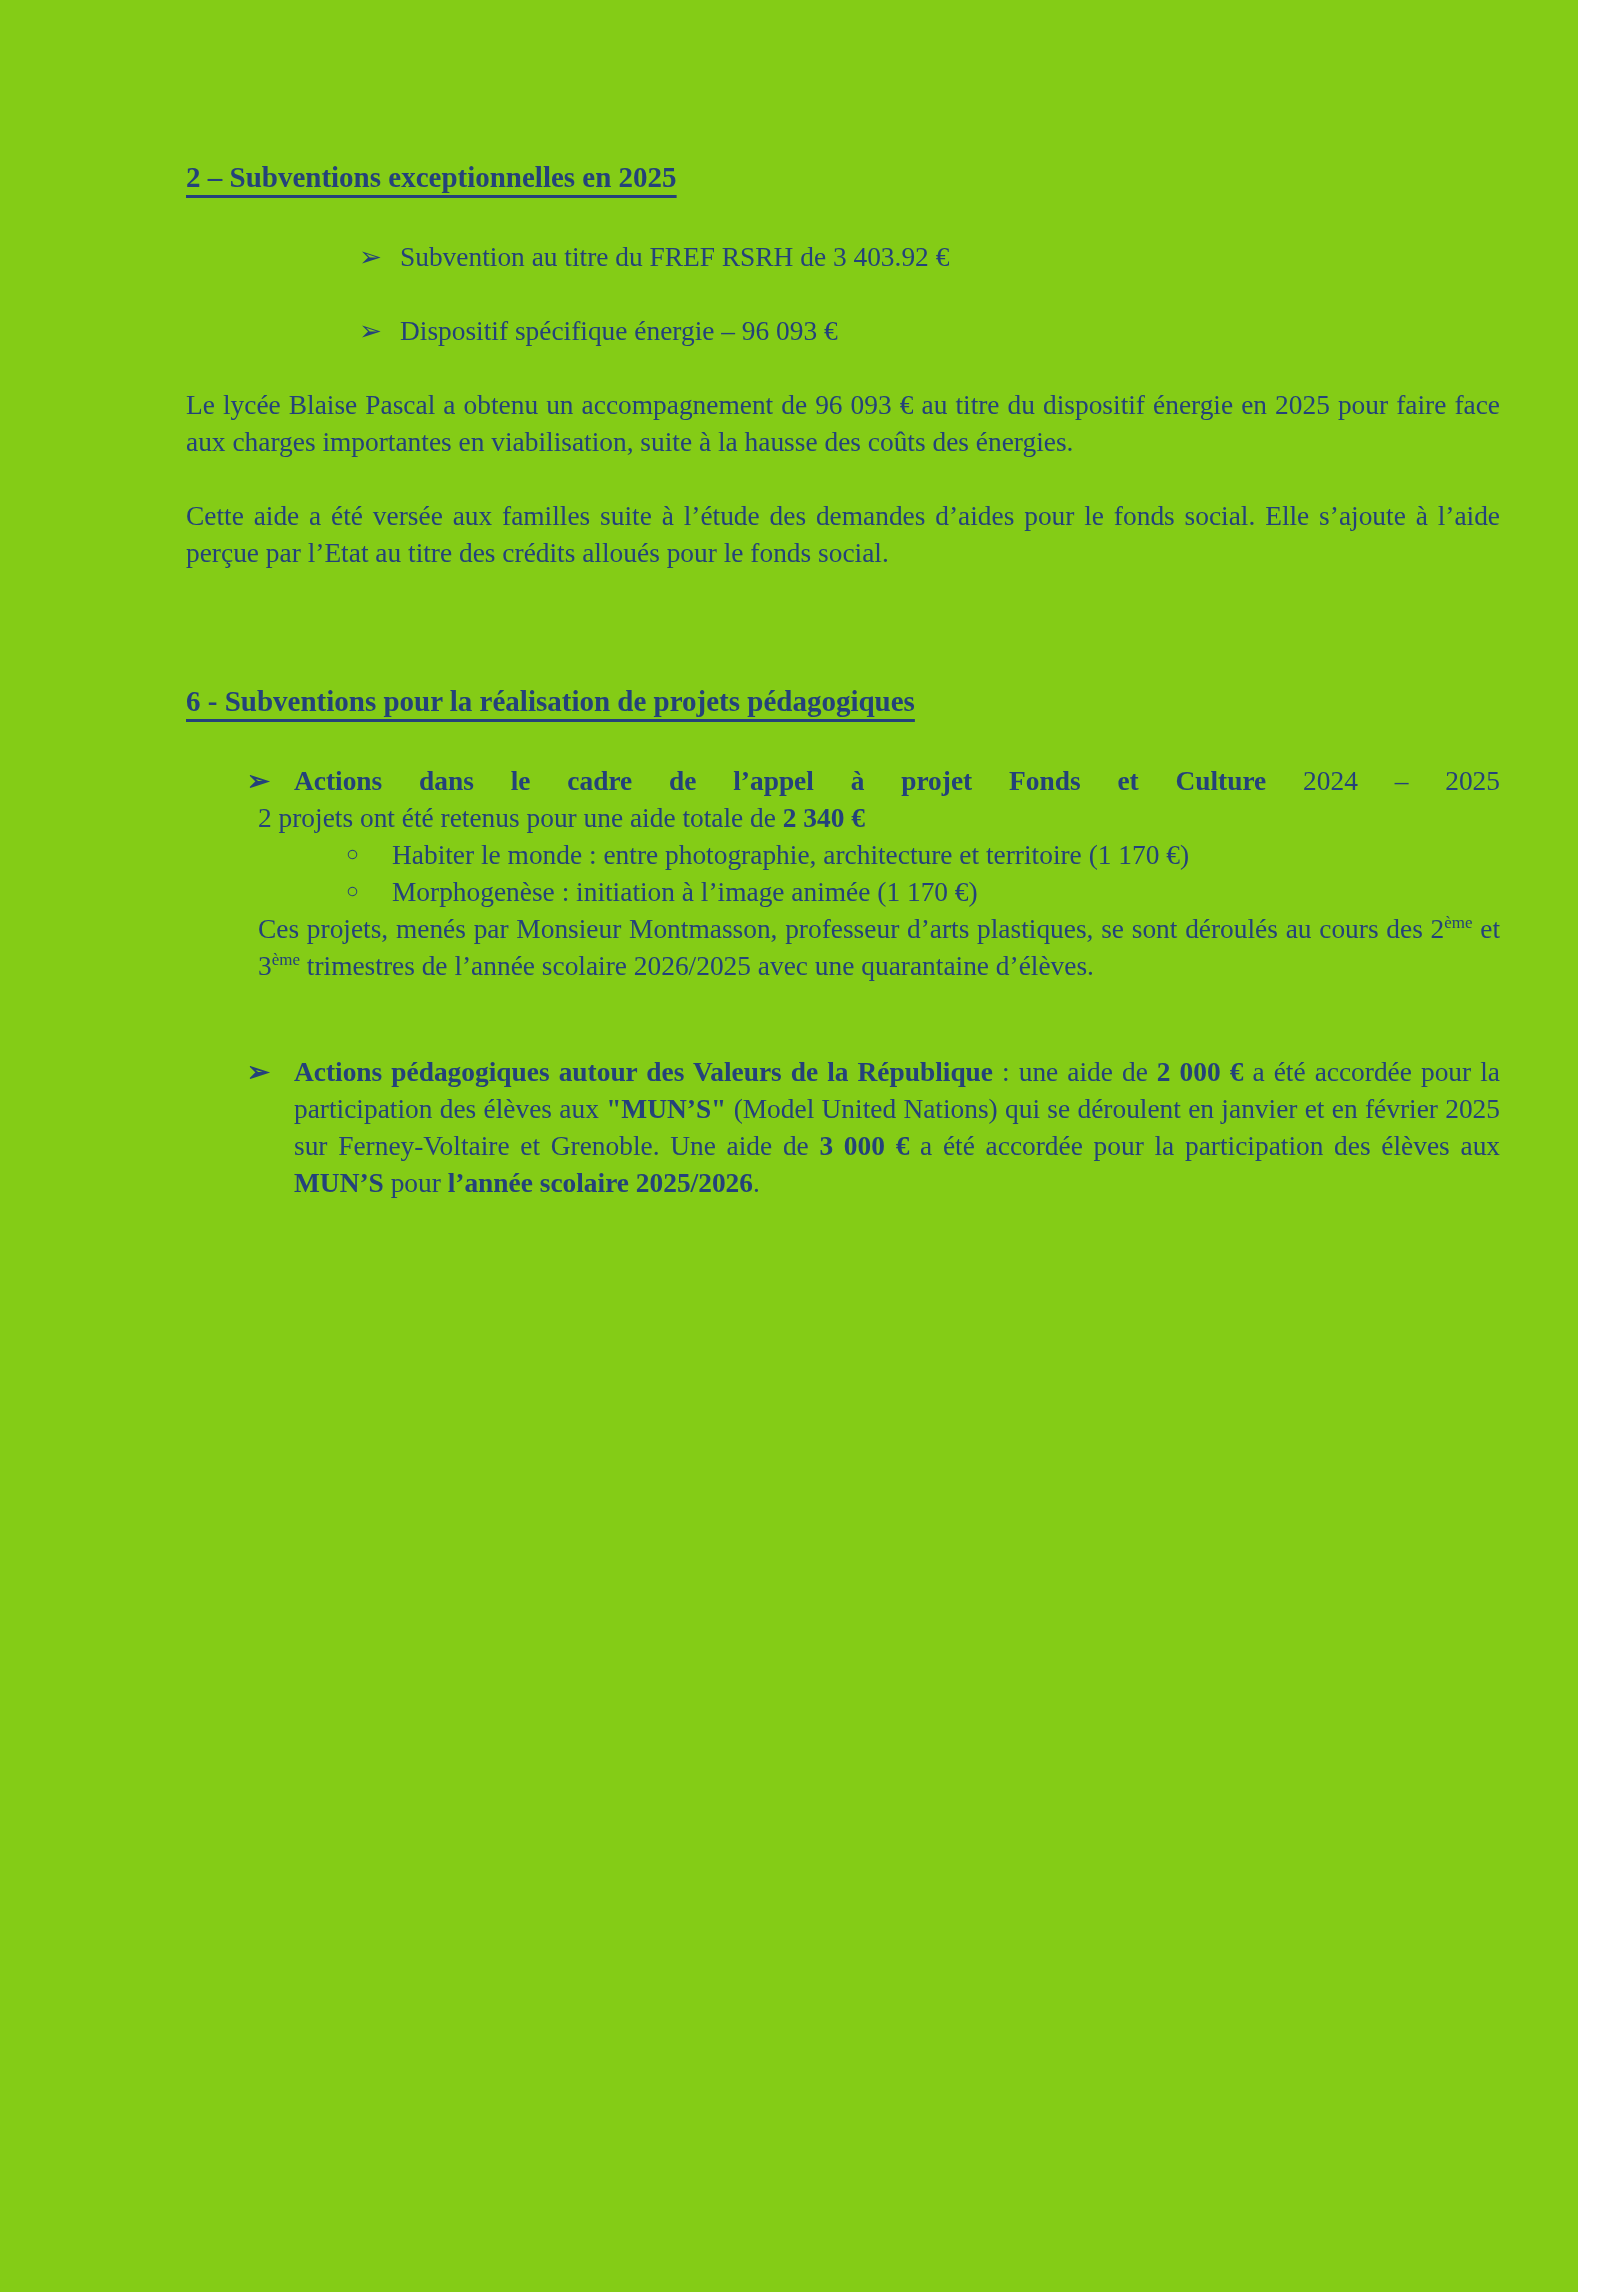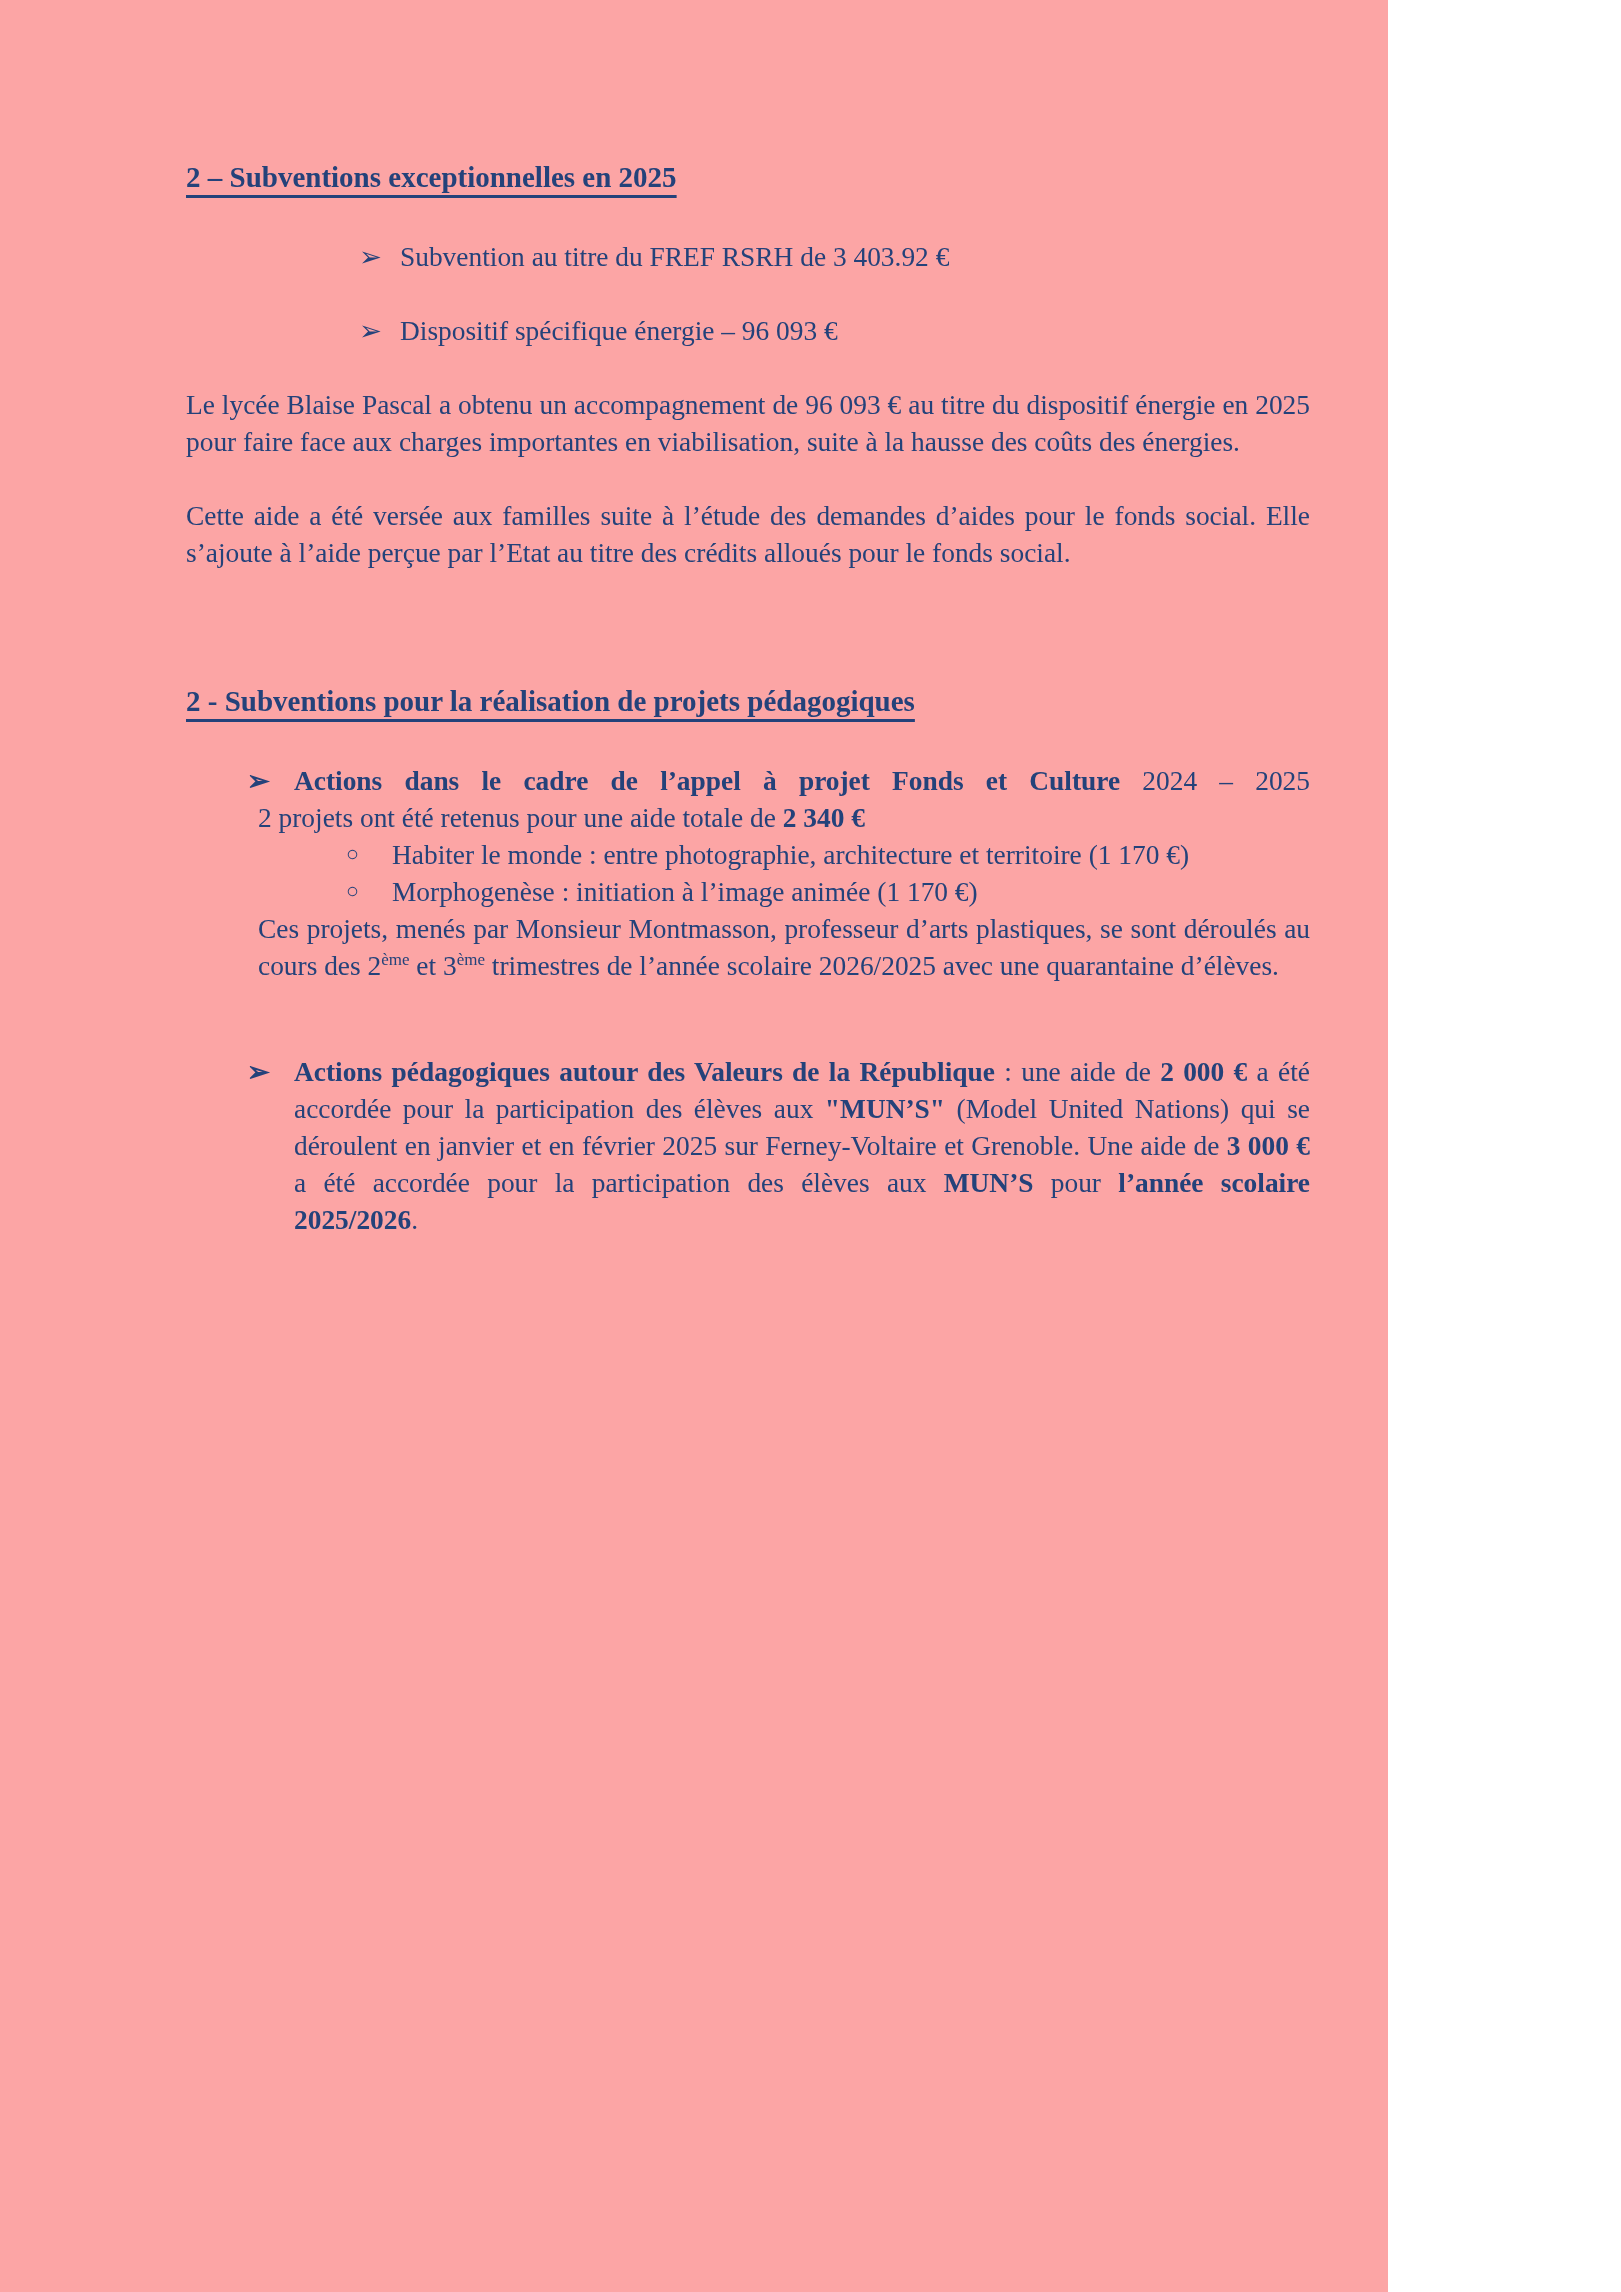--- a/index.html
+++ b/index.html
@@ -1,17 +1,17 @@
 <!DOCTYPE html>
 <html><head>
 <meta charset="utf-8">
 <style>
   html,body{margin:0;padding:0;background:#ffffff;}
   .page{
-    width:1388px;height:2293px;background:#fca5a5;box-sizing:border-box;
+    width:1578px;height:2293px;background:#84cc16;box-sizing:border-box;
     padding:159px 78px 0 186px;
     font-family:"Liberation Serif","DejaVu Serif",serif;
     font-size:27.4px;line-height:37px;color:#24427a;
     overflow:hidden;
   }
   .blk{position:relative;}
   .h{font-weight:bold;font-size:29px;text-decoration:underline;
      text-decoration-thickness:2.9px;text-underline-offset:7.8px;margin:0 0 43px 0;}
   .p{text-align:justify;margin:0 0 37px 0;}
   .b1{padding-left:214px;margin:0 0 37px 0;}
@@ -32,21 +32,21 @@
 <body>
 
 <div class="page">
   <div>
       <div class="blk h"><span class="bold">2 – Subventions exceptionnelles en 2025</span></div>
       <div class="blk b1"><span class="marker">➢</span><span>Subvention au titre du FREF RSRH de 3&nbsp;403.92&nbsp;€</span></div>
       <div class="blk b1"><span class="marker">➢</span><span>Dispositif spécifique énergie – 96&nbsp;093&nbsp;€</span></div>
       <div class="blk p"><span>Le lycée Blaise Pascal a obtenu un accompagnement de 96&nbsp;093&nbsp;€ au titre du dispositif énergie en 2025 pour faire face aux charges importantes en viabilisation, suite à la hausse des coûts des énergies.</span></div>
       <div class="blk p"><span>Cette aide a été versée aux familles suite à l’étude des demandes d’aides pour le fonds social. Elle s’ajoute à l’aide perçue par l’Etat au titre des crédits alloués pour le fonds social.</span></div>
       <div class="blk gap"></div>
-      <div class="blk h"><span class="bold">2 - Subventions pour la réalisation de projets pédagogiques</span></div>
+      <div class="blk h"><span class="bold">6 - Subventions pour la réalisation de projets pédagogiques</span></div>
       <div class="blk li fj"><span class="marker">➢</span><span class="bold">Actions dans le cadre de l’appel à projet Fonds et Culture</span><span> 2024 – 2025</span></div>
       <div class="blk lc"><span>2 projets ont été retenus pour une aide totale de </span><span class="bold">2&nbsp;340&nbsp;€</span></div>
       <div class="blk sub"><span class="marker">○</span><span>Habiter le monde : entre photographie, architecture et territoire (1&nbsp;170&nbsp;€)</span></div>
       <div class="blk sub"><span class="marker">○</span><span>Morphogenèse : initiation à l’image animée (1&nbsp;170&nbsp;€)</span></div>
       <div class="blk lc j"><span>Ces projets, menés par Monsieur Montmasson, professeur d’arts plastiques, se sont déroulés au cours des 2</span><sup>ème</sup><span> et 3</span><sup>ème</sup><span> trimestres de l’année scolaire 2026/2025 avec une quarantaine d’élèves.</span></div>
       <div class="blk li j sp"><span class="marker">➢</span><span class="bold">Actions pédagogiques autour des Valeurs de la République</span><span>  : une aide de </span><span class="bold">2&nbsp;000&nbsp;€</span><span> a été accordée pour la participation des élèves aux </span><span class="bold">"MUN’S"</span><span> (Model United Nations) qui se déroulent en janvier et en février 2025 sur Ferney-Voltaire et Grenoble. Une aide de </span><span class="bold">3&nbsp;000&nbsp;€</span><span> a été accordée pour la participation des élèves aux </span><span class="bold">MUN’S</span><span> pour </span><span class="bold">l’année scolaire 2025/2026</span><span>.</span></div>
     </div>
 </div>
 
 

